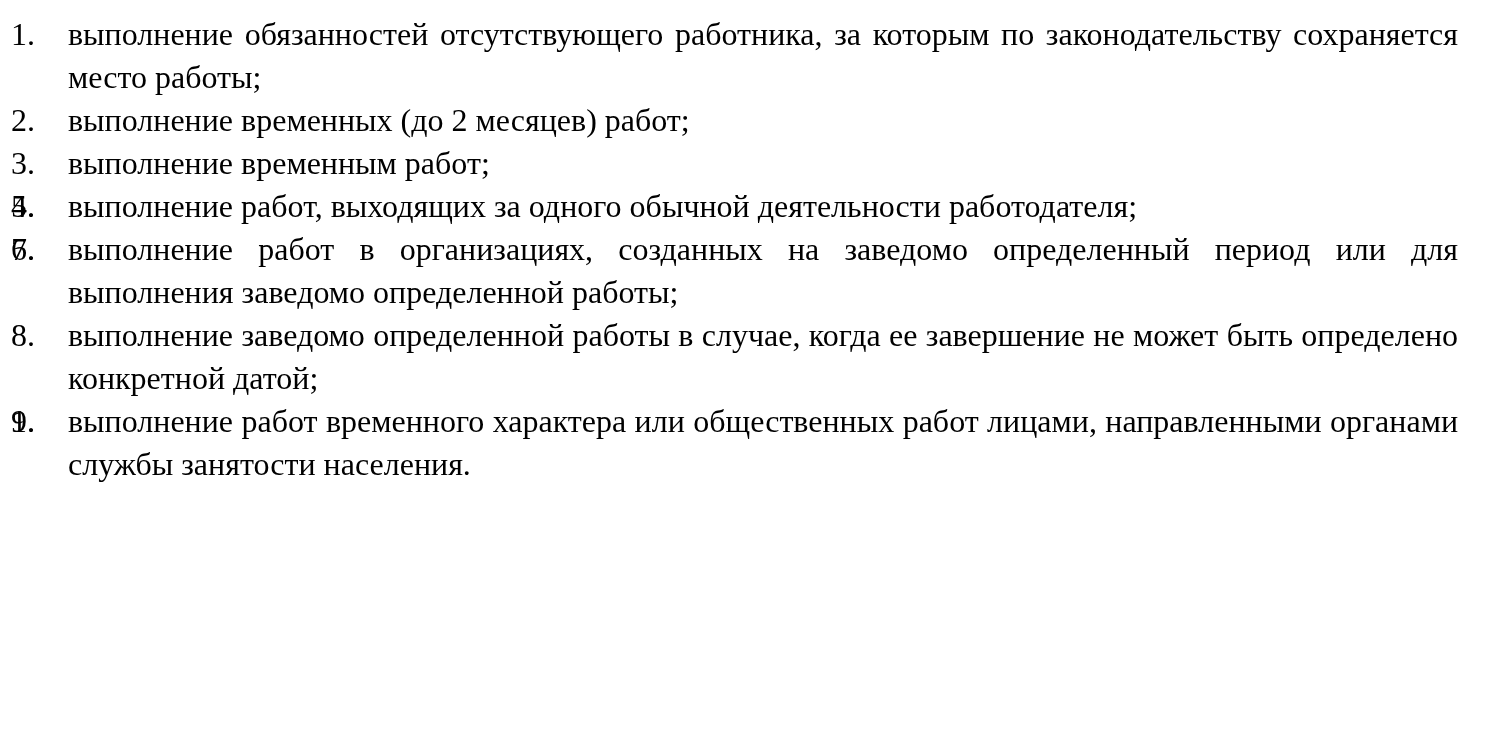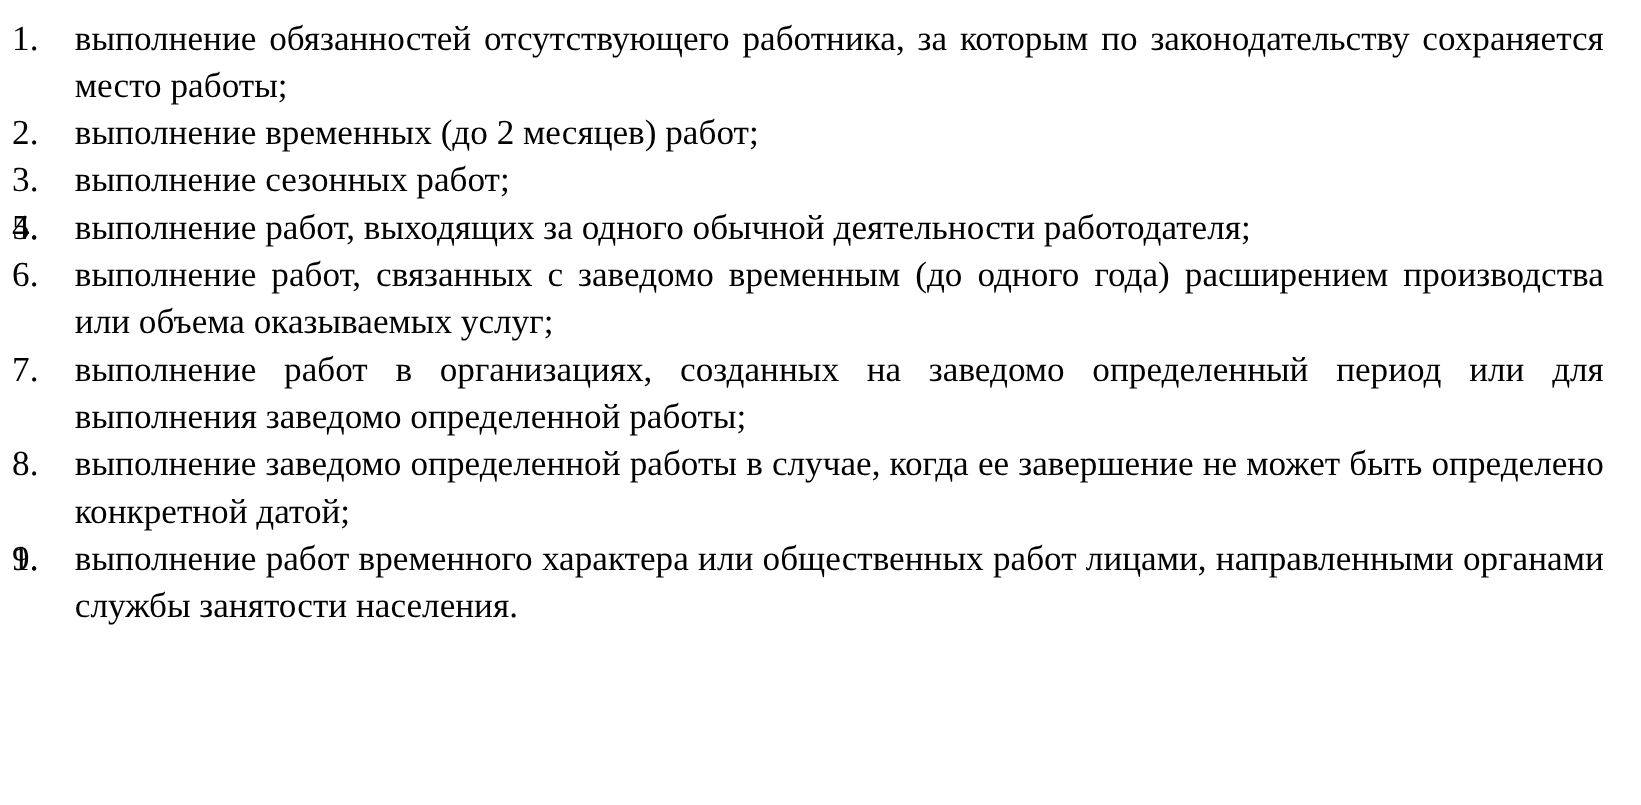--- a/index.html
+++ b/index.html
@@ -46,32 +46,31 @@
     <li class="list-item">
       <span class="item-number">1.</span>
       <span>выполнение обязанностей отсутствующего работника, за которым по законодательству сохраняется место работы;</span>
     </li>
     <li class="list-item">
       <span class="item-number">2.</span>
       <span>выполнение временных (до 2 месяцев) работ;</span>
     </li>
     <li class="list-item">
       <span class="item-number">3.</span>
-      <span>выполнение сезонных работ;</span>
+      <span>выполнение временным работ;</span>
     </li>
     <li class="list-item">
       <span class="item-number">4.</span>
     </li>
     <li class="list-item">
       <span class="item-number">5.</span>
       <span>выполнение работ, выходящих за одного обычной деятельности работодателя;</span>
     </li>
     <li class="list-item">
       <span class="item-number">6.</span>
-      <span>выполнение работ, связанных с заведомо временным (до одного года) расширением производства или объема оказываемых услуг;</span>
     </li>
     <li class="list-item">
       <span class="item-number">7.</span>
       <span>выполнение работ в организациях, созданных на заведомо определенный период или для выполнения заведомо определенной работы;</span>
     </li>
     <li class="list-item">
       <span class="item-number">8.</span>
       <span>выполнение заведомо определенной работы в случае, когда ее завершение не может быть определено конкретной датой;</span>
     </li>
     <li class="list-item">

